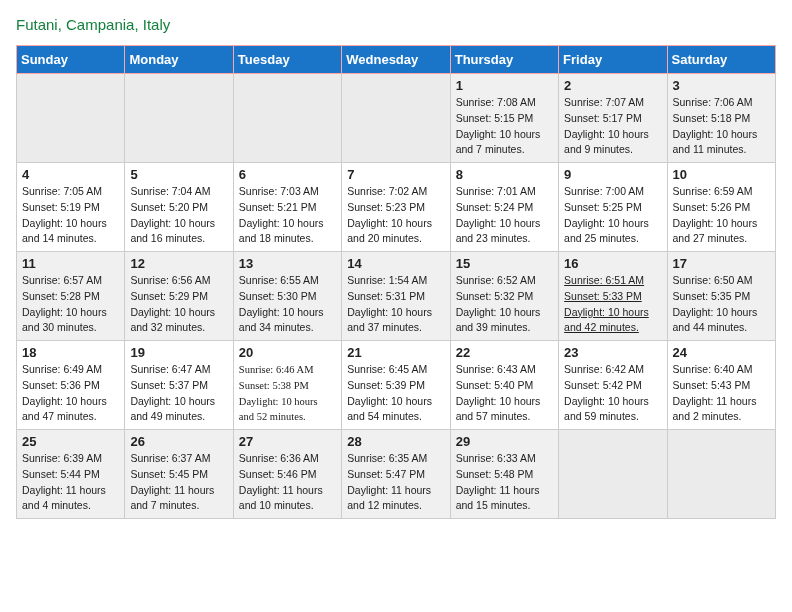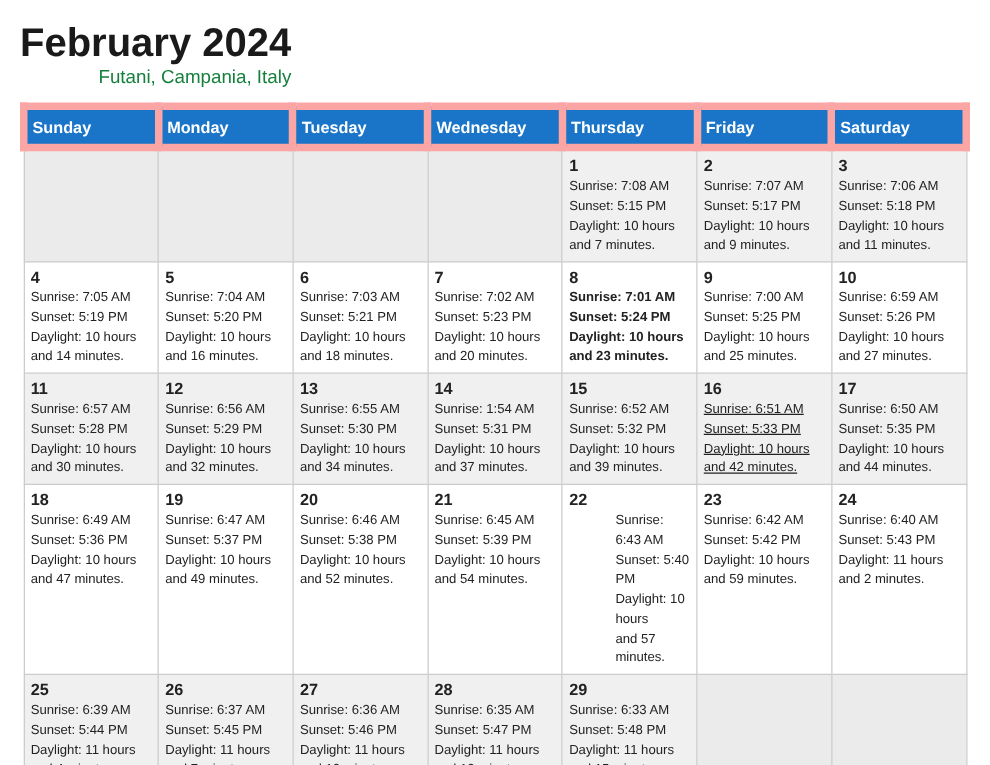--- a/index.html
+++ b/index.html
@@ -40,21 +40,21 @@
       border-collapse: collapse;
       border: 1px solid #ccc;
     }
     .calendar th {
       background: #1a75c9;
       color: #fff;
       font-size: 13px;
       font-weight: bold;
       padding: 6px 4px;
       text-align: left;
-      border: 6px solid #fca5a5;
+      border: 1px solid #fca5a5;
     }
     .calendar td {
       vertical-align: top;
       border: 1px solid #ccc;
       padding: 4px 5px;
       width: calc(100% / 7);
       min-height: 80px;
       font-size: 11px;
       color: #222;
       background: #fff;
@@ -72,21 +72,20 @@
       color: #222;
     }
     .row-shaded td { background: #f0f0f0; }
     .row-shaded td.empty { background: #ebebeb; }
   </style>
 </head>
 <body>
 
 <div class="header">
   <div class="title-block">
-    <div class="month-title">February 2024</div>
     <div class="location">Futani, Campania, Italy</div>
   </div>
 </div>
 
 <table class="calendar">
   <thead>
     <tr>
     <th>Sunday</th>
         <th>Monday</th>
         <th>Tuesday</th>
@@ -148,21 +147,21 @@
         </td>
         <td>
           <span class="day-num">7</span>
           <div class="day-detail" style="white-space: pre-line;">Sunrise: 7:02 AM
 Sunset: 5:23 PM
 Daylight: 10 hours
 and 20 minutes.</div>
         </td>
         <td>
           <span class="day-num">8</span>
-          <div class="day-detail" style="white-space: pre-line; font-weight: bold;">Sunrise: 7:01 AM
+          <div class="day-detail" style="white-space: pre-line;">Sunrise: 7:01 AM
 Sunset: 5:24 PM
 Daylight: 10 hours
 and 23 minutes.</div>
         </td>
         <td>
           <span class="day-num">9</span>
           <div class="day-detail" style="white-space: pre-line;">Sunrise: 7:00 AM
 Sunset: 5:25 PM
 Daylight: 10 hours
 and 25 minutes.</div>
@@ -236,35 +235,35 @@
         </td>
         <td>
           <span class="day-num">19</span>
           <div class="day-detail" style="white-space: pre-line;">Sunrise: 6:47 AM
 Sunset: 5:37 PM
 Daylight: 10 hours
 and 49 minutes.</div>
         </td>
         <td>
           <span class="day-num">20</span>
-          <div class="day-detail" style="white-space: pre-line;">Sunrise: 6:46 AM
+          <div class="day-detail" style="white-space: pre-line; font-family: Liberation Serif, serif;">Sunrise: 6:46 AM
 Sunset: 5:38 PM
 Daylight: 10 hours
 and 52 minutes.</div>
         </td>
         <td>
           <span class="day-num">21</span>
           <div class="day-detail" style="white-space: pre-line;">Sunrise: 6:45 AM
 Sunset: 5:39 PM
 Daylight: 10 hours
 and 54 minutes.</div>
         </td>
         <td>
           <span class="day-num">22</span>
-          <div class="day-detail" style="white-space: pre-line; margin-left: 37px;">Sunrise: 6:43 AM
+          <div class="day-detail" style="white-space: pre-line;">Sunrise: 6:43 AM
 Sunset: 5:40 PM
 Daylight: 10 hours
 and 57 minutes.</div>
         </td>
         <td>
           <span class="day-num">23</span>
           <div class="day-detail" style="white-space: pre-line;">Sunrise: 6:42 AM
 Sunset: 5:42 PM
 Daylight: 10 hours
 and 59 minutes.</div>

